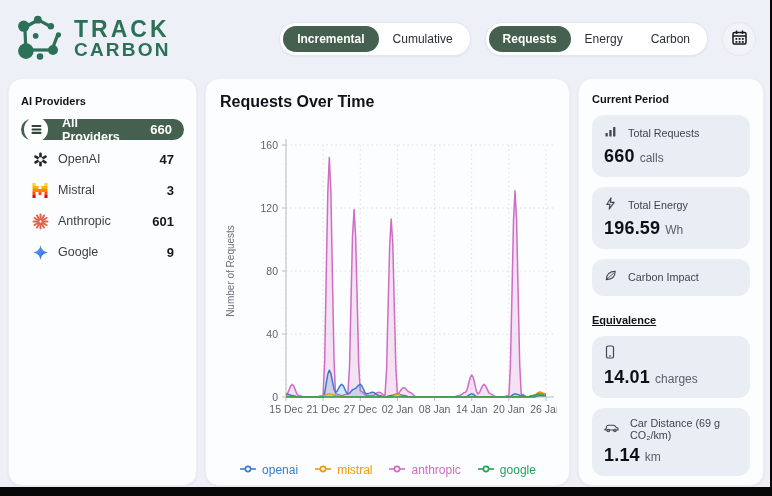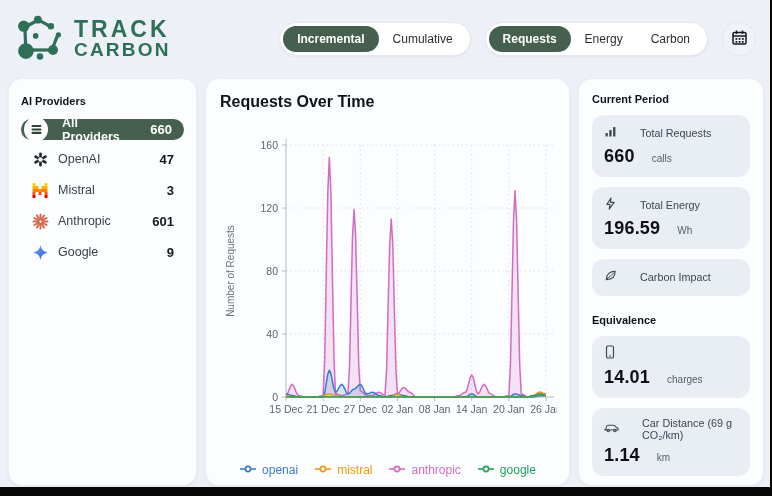--- a/index.html
+++ b/index.html
@@ -40,26 +40,26 @@
   .prov-item.sel .plabel { color:#fff; font-weight:600; }
   .prov-item.sel .pcount { color:#fff; }
   .sel-icon-wrap { width:25px; height:25px; border-radius:50%; background:#fff; display:flex; align-items:center; justify-content:center; }
   .picon { width:18px; height:18px; display:flex; align-items:center; justify-content:center; flex:0 0 18px; }
   
   .chart-title { font-size:16px; font-weight:700; color:#101319; }
   .legend { display:flex; justify-content:center; gap:16px; margin-top:6px; }
   .legend .litem { display:flex; align-items:center; gap:5px; font-size:12px; cursor:pointer; }
   
   .stat-card { background:#e9edf4; border-radius:12px; padding:9px 12px 10px; margin-top:10px; cursor:default; }
-  .stat-top { display:flex; align-items:center; gap:23px; }
+  .stat-top { display:flex; align-items:center; gap:11px; }
   .stat-label { font-size:10.8px; color:#3f454f; }
   .stat-bottom { margin-top:4px; display:flex; align-items:baseline; gap:5px; }
   .stat-value { font-size:18px; font-weight:700; color:#0d1016; letter-spacing:.2px; }
-  .stat-unit { font-size:10px; color:#5a6068;margin-left:12px; }
-  .eq-title { margin-top:18px; }
+  .stat-unit { font-size:12px; color:#5a6068; }
+  .eq-title { margin-top:18px;text-decoration:underline; }
   
   .bottom-bar { position:absolute; left:0; right:0; bottom:0; height:9px; background:#070707; }
   .right-bar  { position:absolute; top:0; bottom:0; right:0; width:2px; background:#070707; }
   svg text { font-family:"Liberation Sans", sans-serif; }
 </style>
 </head>
 <body>
 
 <div class="header">
   <div class="logo">

